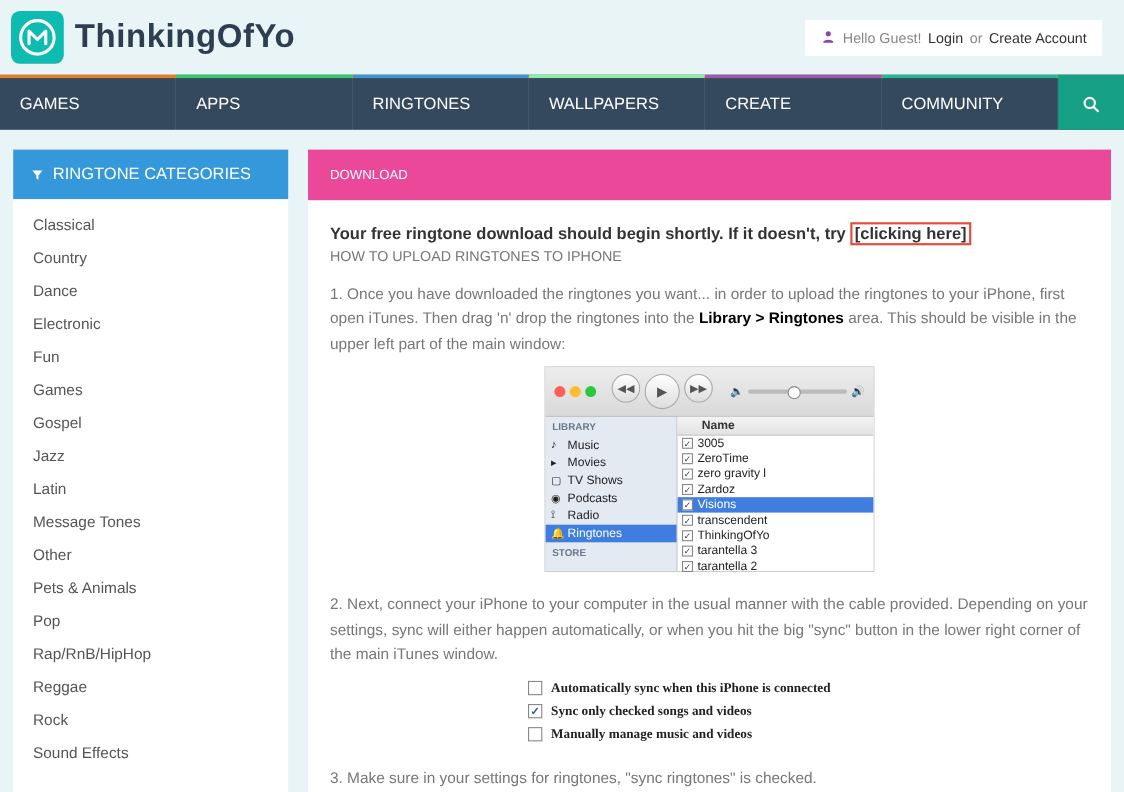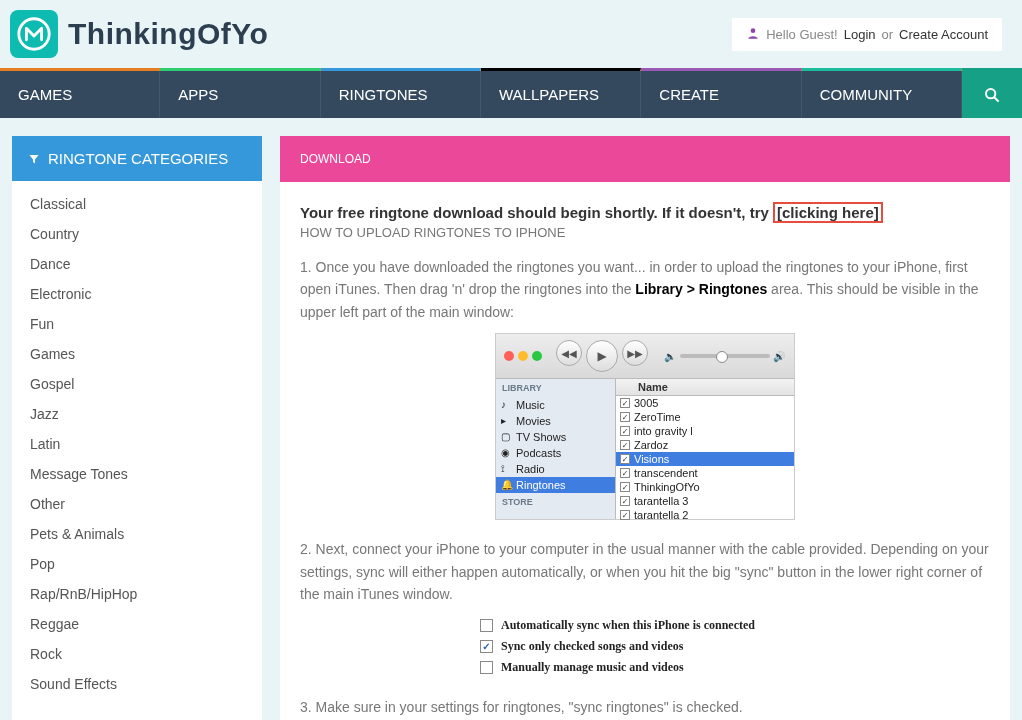--- a/index.html
+++ b/index.html
@@ -9,21 +9,21 @@
 .logo-box { width: 48px; height: 48px; background: #0dbbb0; border-radius: 8px; display: flex; align-items: center; justify-content: center; }
 .logo-box svg { width: 38px; height: 38px; }
 .site-title { font-size: 30px; font-weight: 600; color: #2c3e50; font-family: "Comic Sans MS", cursive, sans-serif; letter-spacing: 0.5px; }
 .user-info { background: #fff; padding: 8px 14px; font-size: 13px; color: #888; display: flex; align-items: center; gap: 6px; }
 .user-info a { color: #333; text-decoration: none; }
 .user-icon { color: #8e44ad; }
 .nav { display: flex; background: #34495e; height: 50px; border-top: 3px solid #e67e22; }
 .nav-item { flex: 1; display: flex; align-items: center; padding: 0 18px; color: #fff; font-size: 15px; text-decoration: none; border-right: 1px solid rgba(255,255,255,0.08); position: relative; }
 .nav-item.apps { border-top: 3px solid #2ecc71; margin-top: -3px; }
 .nav-item.ringtones { border-top: 3px solid #3498db; margin-top: -3px; }
-.nav-item.wallpapers { border-top: 3px solid #000000; margin-top: -3px; }
+.nav-item.wallpapers { border-top: 3px solid #86efac; margin-top: -3px; }
 .nav-item.create { border-top: 3px solid #9b59b6; margin-top: -3px; }
 .nav-item.community { border-top: 3px solid #1abc9c; margin-top: -3px; }
 .nav-search { width: 60px; background: #16a085; display: flex; align-items: center; justify-content: center; color: #fff; border-top: 3px solid #16a085; margin-top: -3px; }
 .main-wrap { display: flex; gap: 18px; padding: 18px 12px; }
 .sidebar { width: 250px; background: #fff; }
 .sidebar-header { background: #3498db; color: #fff; padding: 14px 16px; font-size: 15px; display: flex; align-items: center; gap: 8px; }
 .cat-list { list-style: none; padding: 8px 0; }
 .cat-list li { padding: 7px 18px; font-size: 14px; color: #555; cursor: pointer; }
 .content { flex: 1; background: #fff; }
 .content-header { background: #ec4899; color: #fff; padding: 16px 20px; font-size: 12px; }
@@ -182,21 +182,21 @@
                   <div class="it-row">
                     <span class="chk">✓</span>
                     <span>3005</span>
                   </div>
                   <div class="it-row">
                     <span class="chk">✓</span>
                     <span>ZeroTime</span>
                   </div>
                   <div class="it-row">
                     <span class="chk">✓</span>
-                    <span>into gravity l</span>
+                    <span>zero gravity l</span>
                   </div>
                   <div class="it-row">
                     <span class="chk">✓</span>
                     <span>Zardoz</span>
                   </div>
                   <div class="it-row sel">
                     <span class="chk">✓</span>
                     <span>Visions</span>
                   </div>
                   <div class="it-row">

